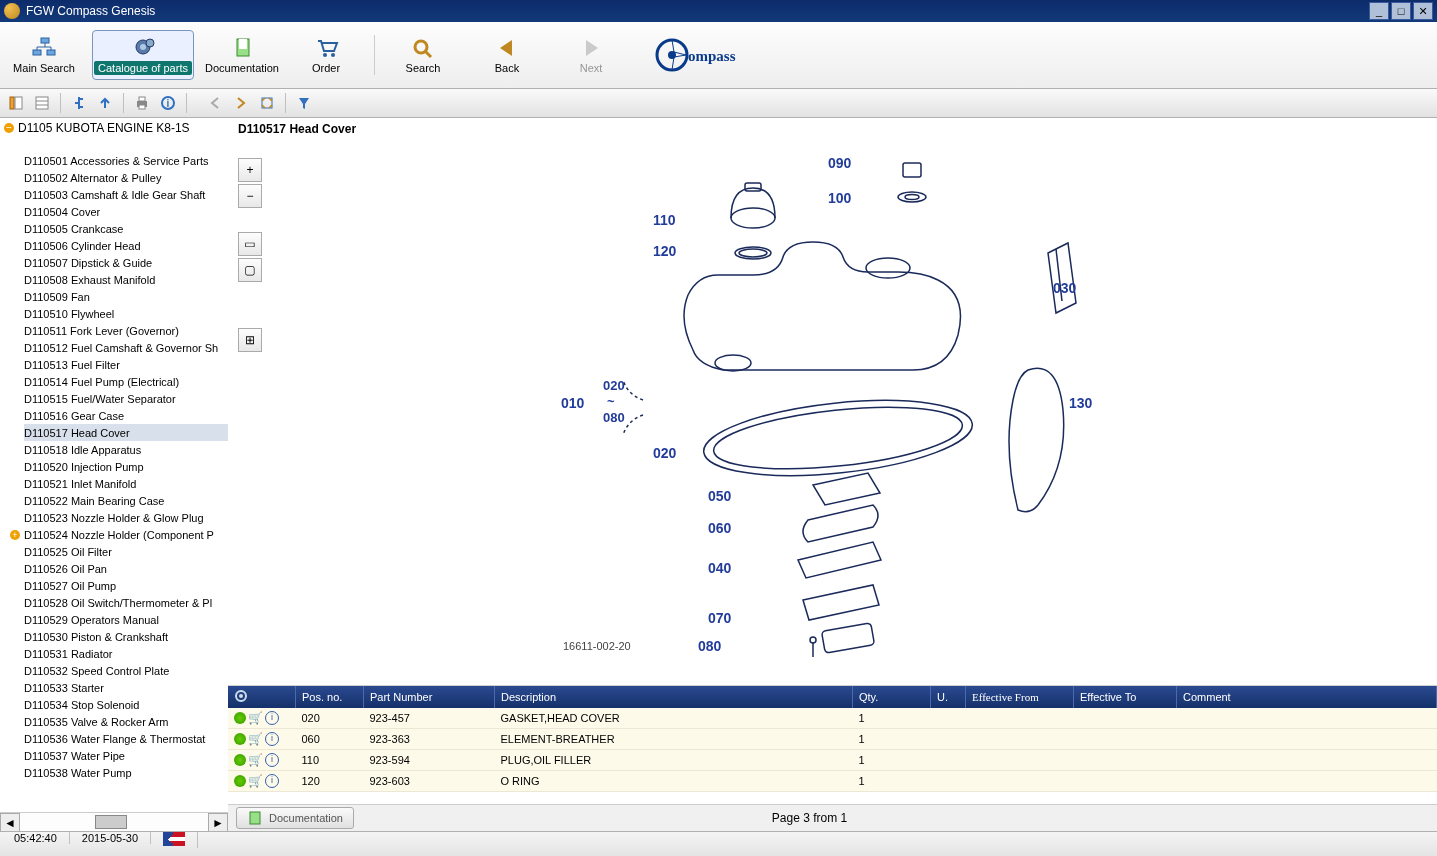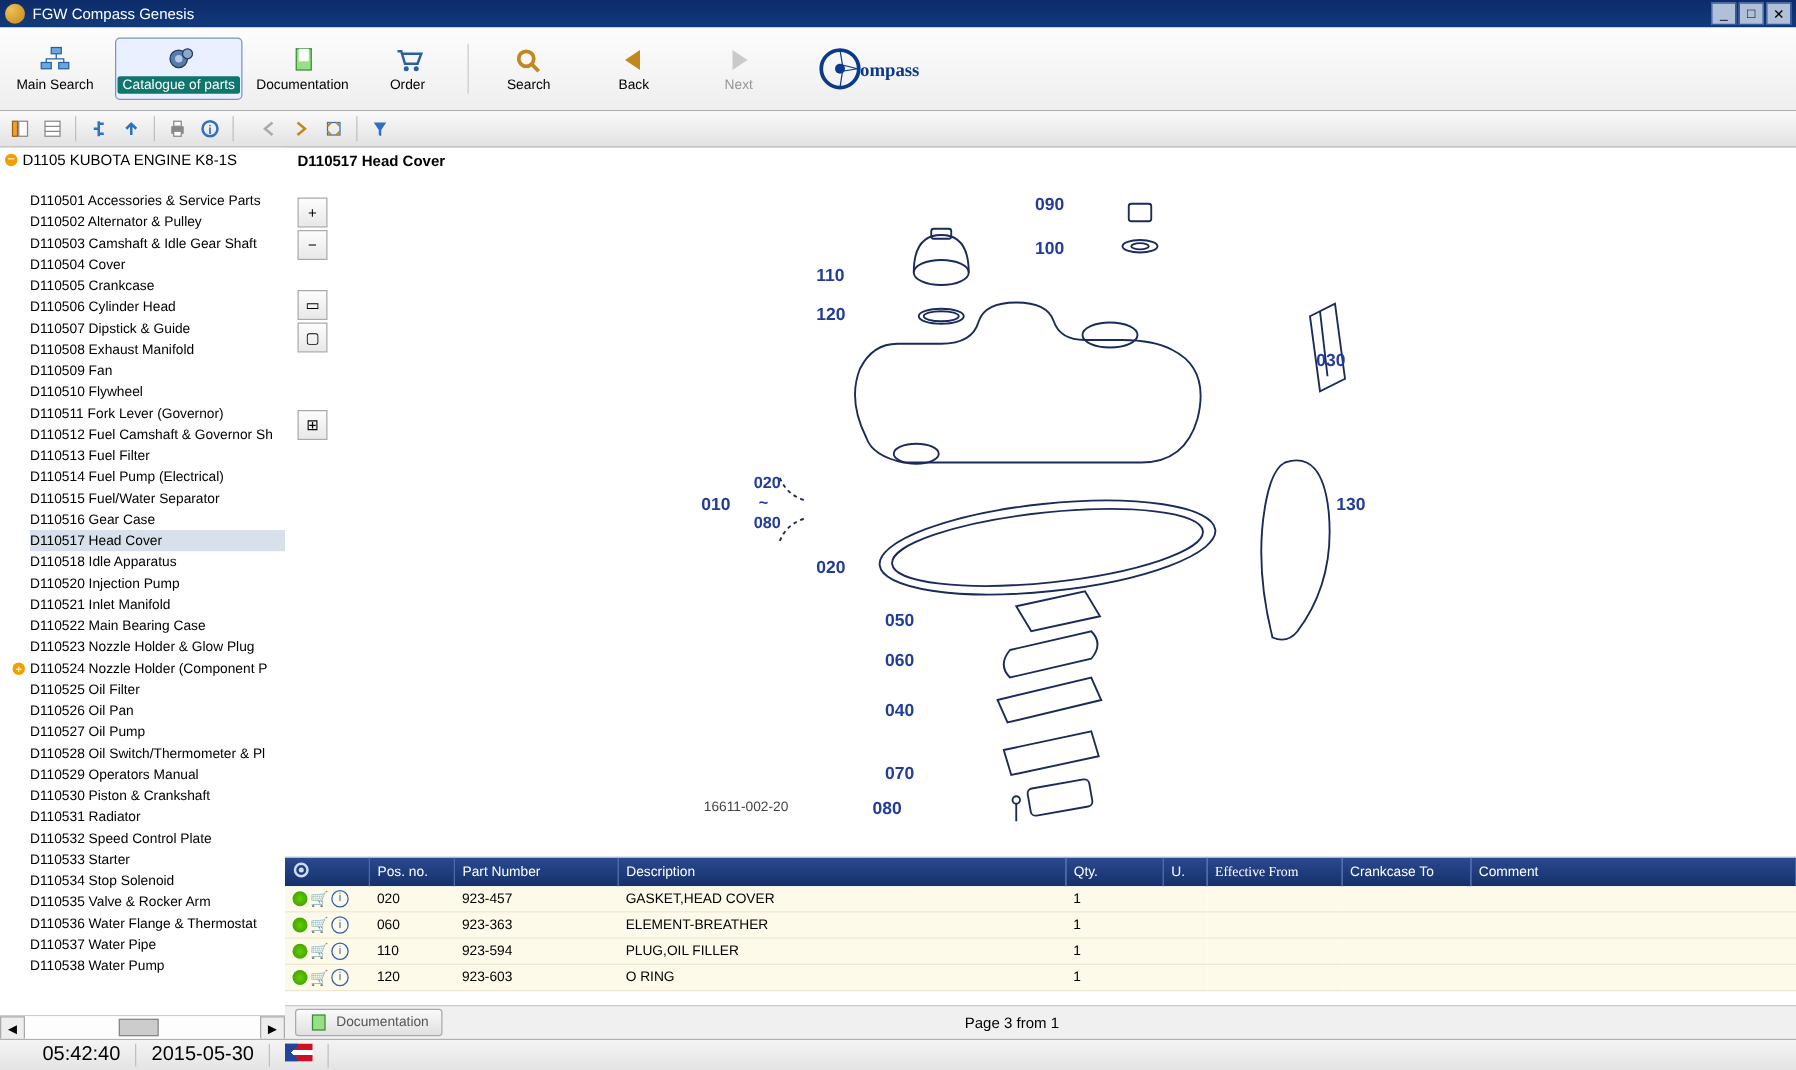--- a/index.html
+++ b/index.html
@@ -50,21 +50,21 @@
 .table-area{ height:118px; background:#fff; border-top:1px solid #d0d0d0; overflow:hidden;}
 table.parts{ width:100%; border-collapse:collapse; font-size:11px;}
 table.parts th{ background:linear-gradient(to bottom,#2a4a90,#15306a); color:#fff; text-align:left; padding:3px 6px; font-weight:normal; border-right:1px solid #4a6ab0;}
 table.parts td{ padding:3px 6px; border-bottom:1px solid #ede8d5;}
 table.parts tr.row{ background:#fdfaea;}
 .action-icons{ display:flex; gap:2px; align-items:center;}
 .ai-gear{width:12px;height:12px;background:radial-gradient(circle,#6c0,#390);border-radius:50%;}
 .ai-cart{color:#3060b0;font-size:12px;}
 .ai-info{width:12px;height:12px;border:1px solid #3060b0;border-radius:50%;color:#3060b0;font-size:9px;text-align:center;line-height:11px;}
 .doc-btn{ display:inline-flex; align-items:center; gap:6px; height:20px; padding:0 10px; margin:4px 8px; background:linear-gradient(#fafafa,#e0e0e0); border:1px solid #aaa; border-radius:3px; cursor:pointer; font-size:11px; color:#555;}
-.statusbar{ height:24px; background:linear-gradient(to bottom,#f4f4f4,#e4e4e4); border-top:1px solid #b0b0b0; display:flex; align-items:center; padding:0 22px; font-size:16px;}
+.statusbar{ height:24px; background:linear-gradient(to bottom,#f4f4f4,#e4e4e4); border-top:1px solid #b0b0b0; display:flex; align-items:flex-start; padding:0 2px; font-size:11px;}
 .statusbar .cell{ padding:0 12px; border-right:1px solid #c0c0c0;}
 .flag{ width:22px; height:14px; display:inline-block; background:linear-gradient(to bottom,#cc1122 33%, #fff 33% 66%, #cc1122 66%); position:relative;}
 .flag:before{content:"";position:absolute;left:0;top:0;width:10px;height:100%;background:linear-gradient(135deg,#224499 50%, transparent 50%),linear-gradient(45deg,#224499 50%, transparent 50%);}
 svg.tb-ico{width:26px;height:24px;}
 svg.sm-ico{width:16px;height:16px;}
 .tree-plus-node{display:flex;align-items:center;margin-left:-14px;}
 .logo-compass{display:flex;align-items:center;margin-left:15px;}
 </style>
 </head>
 <body>
@@ -348,21 +348,21 @@
                 <th style="width: 55px;"><svg width="14" height="14">
                     <circle cx="7" cy="7" r="5" fill="none" stroke="#cde" stroke-width="2"></circle>
                     <circle cx="7" cy="7" r="2" fill="#cde"></circle>
                   </svg></th>
                 <th style="width: 55px;">Pos. no.</th>
                 <th style="width: 118px;">Part Number</th>
                 <th style="width: 345px;">Description</th>
                 <th style="width: 65px;">Qty.</th>
                 <th style="width: 22px;">U.</th>
                 <th style="width: 95px; font-family: Liberation Serif, serif;">Effective From</th>
-                <th style="width: 90px;">Crankcase To</th>
+                <th style="width: 90px;">Effective To</th>
                 <th>Comment</th>
               </tr>
             </thead>
           <tbody id="parts-body">
               <tr class="row">
                 <td>
                   <span class="action-icons">
                     <span class="ai-gear"></span>
                     <span class="ai-cart">🛒</span>
                     <span class="ai-info">i</span>

